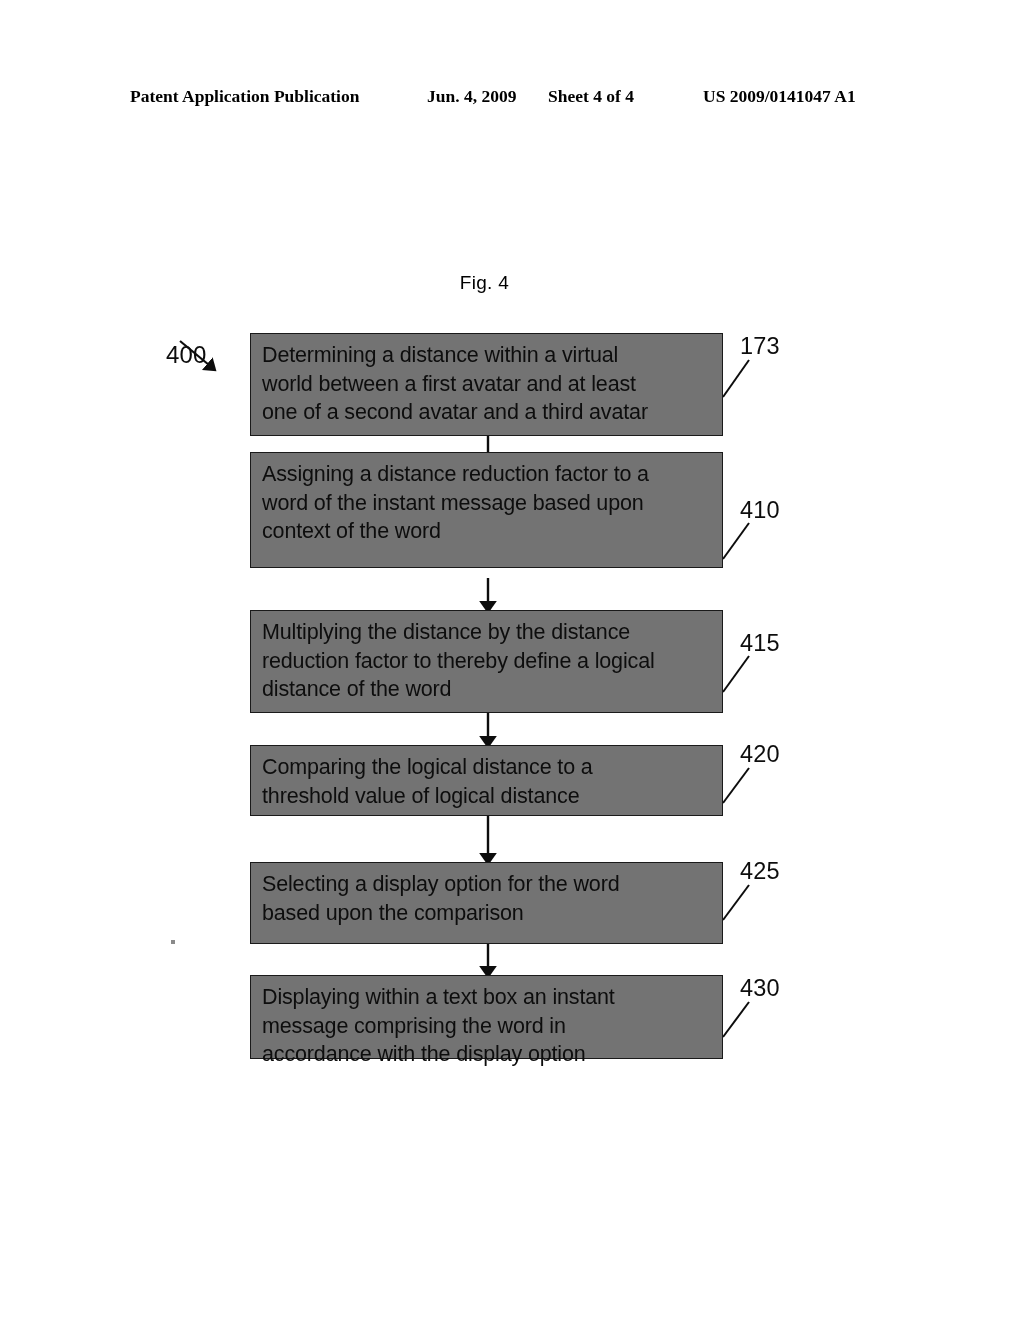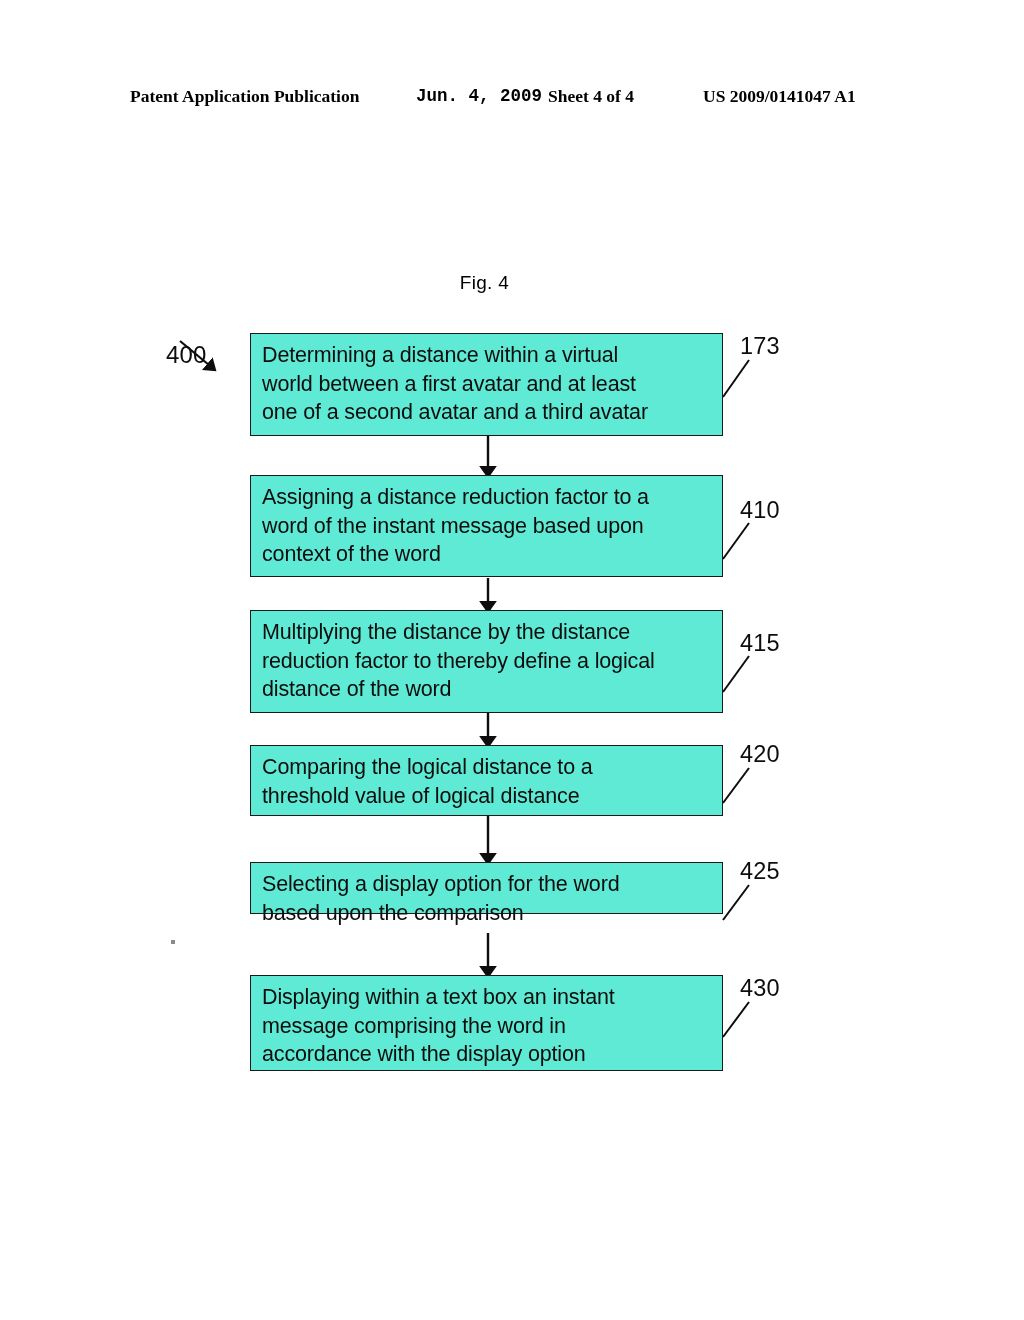--- a/index.html
+++ b/index.html
@@ -23,21 +23,21 @@
     top: 86px;
     width: 760px;
     height: 26px;
     font-family: "Liberation Serif", serif;
     font-weight: bold;
     font-size: 17.5px;
     letter-spacing: 0px;
     white-space: nowrap;
   }
   .patent-header .hdr-pub      { position: absolute; left: 0px;   top: 0; }
-  .patent-header .hdr-date     { position: absolute; left: 286px; top: 0; font-family: Liberation Mono, monospace; }
+  .patent-header .hdr-date     { position: absolute; left: 297px; top: 0; }
   .patent-header .hdr-sheet    { position: absolute; left: 418px; top: 0; }
   .patent-header .hdr-number   { position: absolute; left: 573px; top: 0; }
 
   
   .fig-caption {
     position: absolute;
     left: 0;
     top: 272px;
     width: 1024px;
     text-align: center;
@@ -56,41 +56,41 @@
     height: 1320px;
   }
 
   
   .proc-box {
     position: absolute;
     left: 250px;
     width: 473px;
     border: 1.6px solid #1a1a1a;
     box-sizing: border-box;
-    background: #5eead4;
+    background: #737373;
   }
   .proc-box .proc-text {
     position: absolute;
     left: 11px;
     top: 7px;
     right: 8px;
     font-size: 21.5px;
     line-height: 28.5px;
     font-family: "Liberation Sans", sans-serif;
     letter-spacing: -0.15px;
     color: #0d0d0d;
     white-space: pre-line;
   }
 
   #box-405 { top: 333px; height: 103px; }
-  #box-410 { top: 475px; height: 102px; }
+  #box-410 { top: 452px; height: 116px; }
   #box-415 { top: 610px; height: 103px; }
   #box-420 { top: 745px; height: 71px;  }
-  #box-425 { top: 862px; height: 52px;  }
-  #box-430 { top: 975px; height: 96px;  }
+  #box-425 { top: 862px; height: 82px;  }
+  #box-430 { top: 975px; height: 84px;  }
 
   
   .ref-num {
     position: absolute;
     font-size: 23.5px;
     font-family: "Liberation Sans", sans-serif;
     letter-spacing: 0.2px;
     color: #0d0d0d;
     white-space: nowrap;
   }

